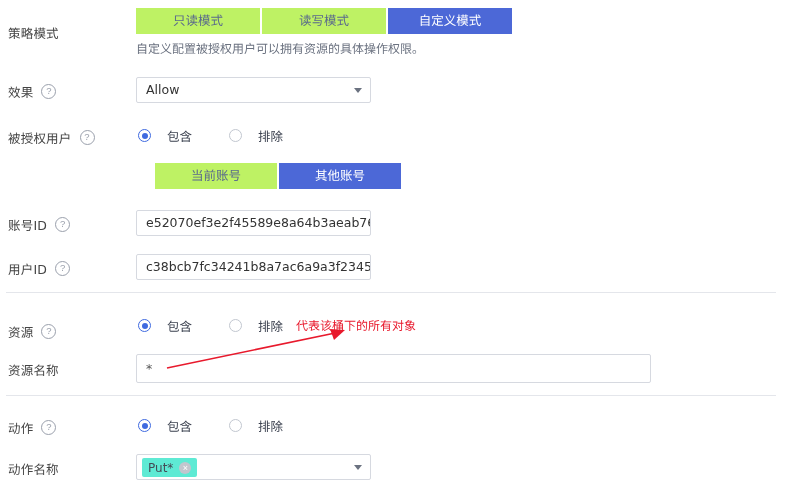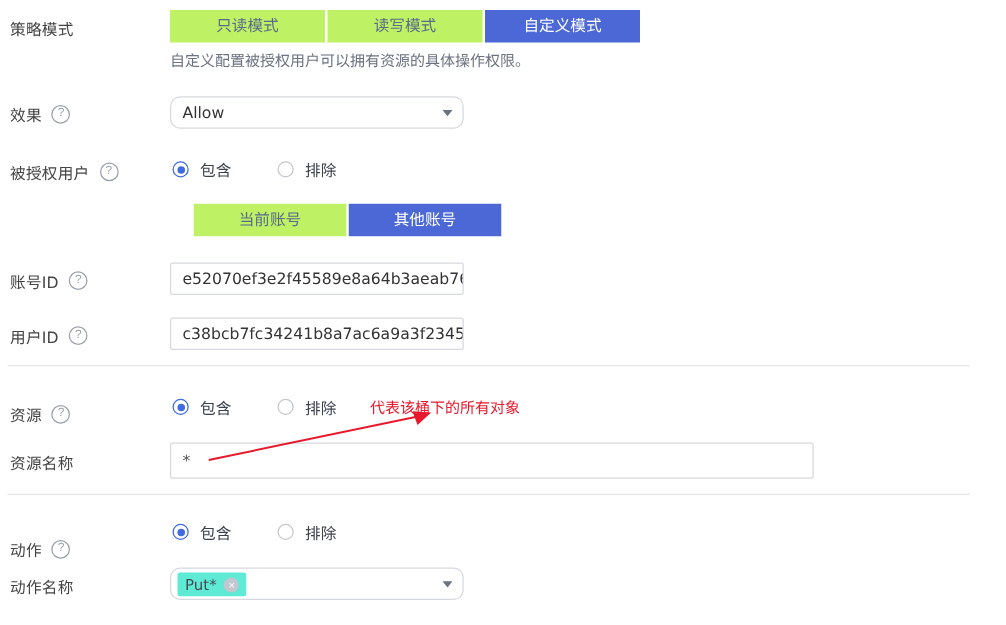--- a/index.html
+++ b/index.html
@@ -105,21 +105,21 @@
     overflow: hidden;
   }
   .input.placeholder-star { color: #555; }
 
   .select {
     position: absolute;
     height: 26px;
     box-sizing: border-box;
     border: 1px solid #d6d9e0;
     background: #ffffff;
-    border-radius: 8px;
+    border-radius: 2px;
     font-size: 12.5px;
     color: #333333;
     line-height: 24px;
     padding: 0 10px 0 9px;
     white-space: nowrap;
     overflow: hidden;
   }
   .caret {
     position: absolute;
     right: 8px;
@@ -160,21 +160,21 @@
 
   
   .radio-group {
     position: absolute;
     display: flex;
     align-items: center;
   }
   .radio {
     display: flex;
     align-items: center;
-    gap: 9px;
+    gap: 16px;
     cursor: pointer;
     font-size: 12.5px;
     color: #3c4250;
   }
   .radio + .radio { margin-left: 37px; }
   .dot {
     width: 13px;
     height: 13px;
     border-radius: 50%;
     box-sizing: border-box;
@@ -219,21 +219,21 @@
     width: 805px; height: 500px;
     pointer-events: none;
   }
 </style>
 </head>
 <body>
 
 <div class="form">
 
   <div class="row" style="top:8px;">
-    <div class="label" style="top:5px;">
+    <div class="label" style="top:15px;">
       <span class="label-text">策略模式</span>
     </div>
     <div class="seg-group tabs-main" style="left:136px; top:0px;">
       <div class="seg">只读模式</div>
       <div class="seg">读写模式</div>
       <div class="seg active">自定义模式</div>
     </div>
   </div>
 
   <div class="desc" style="left:136px; top:39px;">自定义配置被授权用户可以拥有资源的具体操作权限。</div>
@@ -309,21 +309,21 @@
   <div class="row" style="top:354px;">
     <div class="label" style="top:6px;">
       <span class="label-text">资源名称</span>
     </div>
     <div class="input placeholder-star" style="left:136px; top:0px; width:515px; height:29px; line-height:27px;">*</div>
   </div>
 
   <div class="divider" style="top:395px;"></div>
 
   <div class="row" style="top:414px;">
-    <div class="label" style="top:16px;justify-content:flex-end;">
+    <div class="label" style="top:4px;justify-content:flex-end;">
       <span class="label-text">动作</span>
       <span class="help-icon">?</span>
     </div>
     <div class="radio-group" style="left:138px; top:2px;">
       <div class="radio checked">
         <span class="dot"></span>
         <span>包含</span>
       </div>
       <div class="radio">
         <span class="dot"></span>

